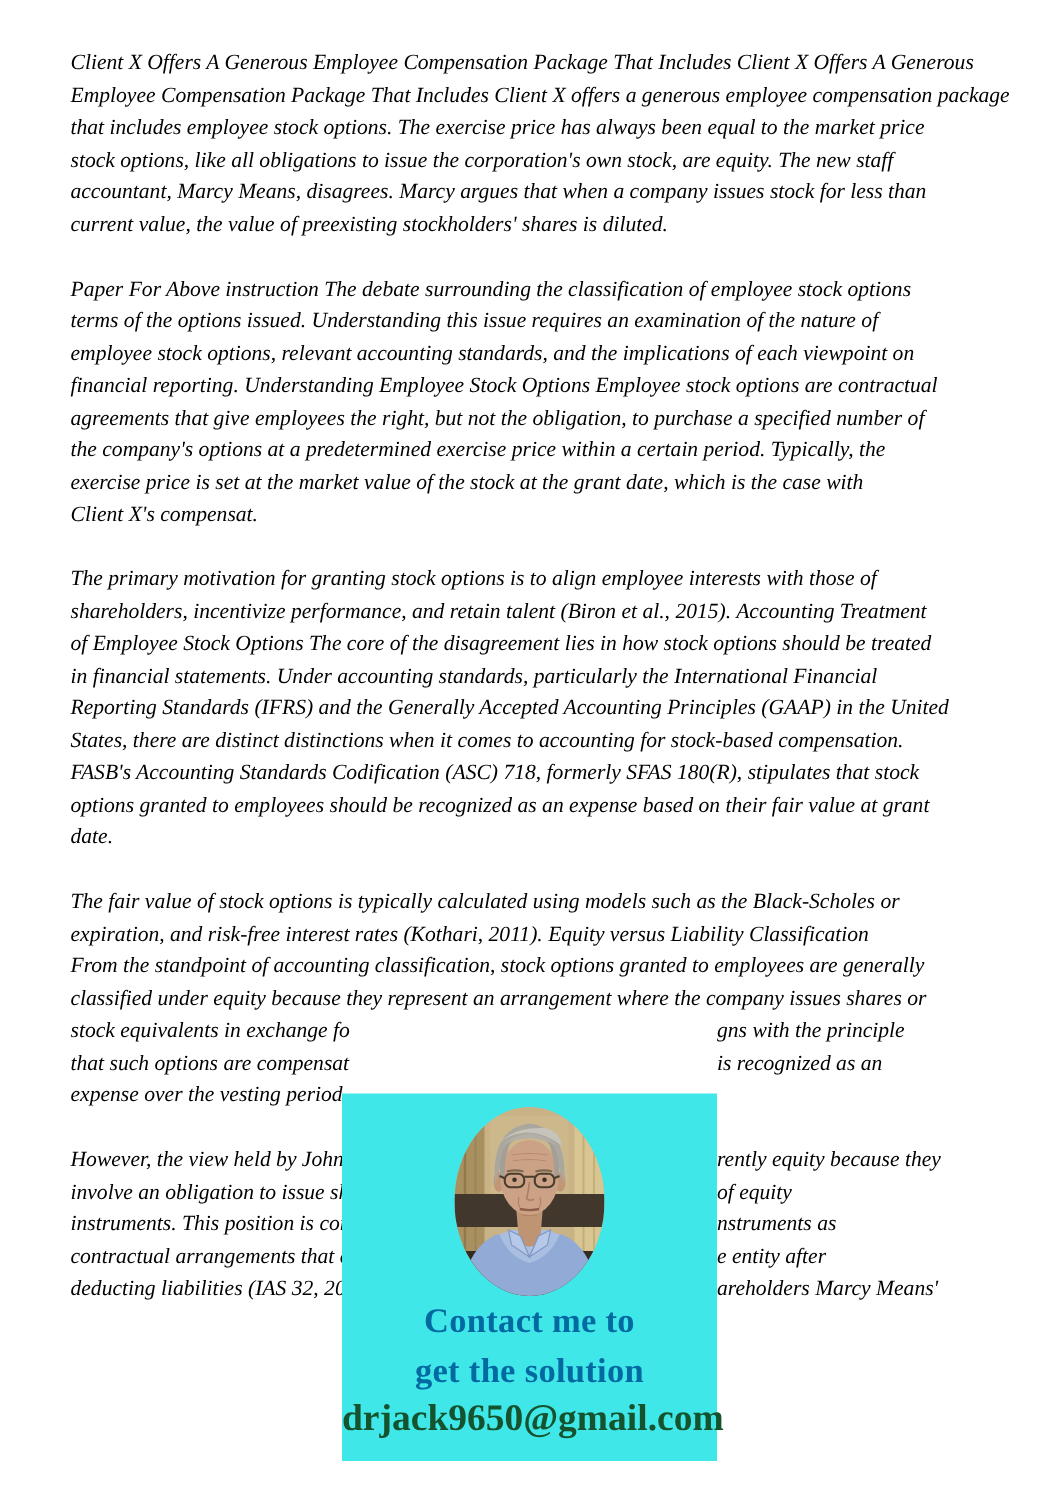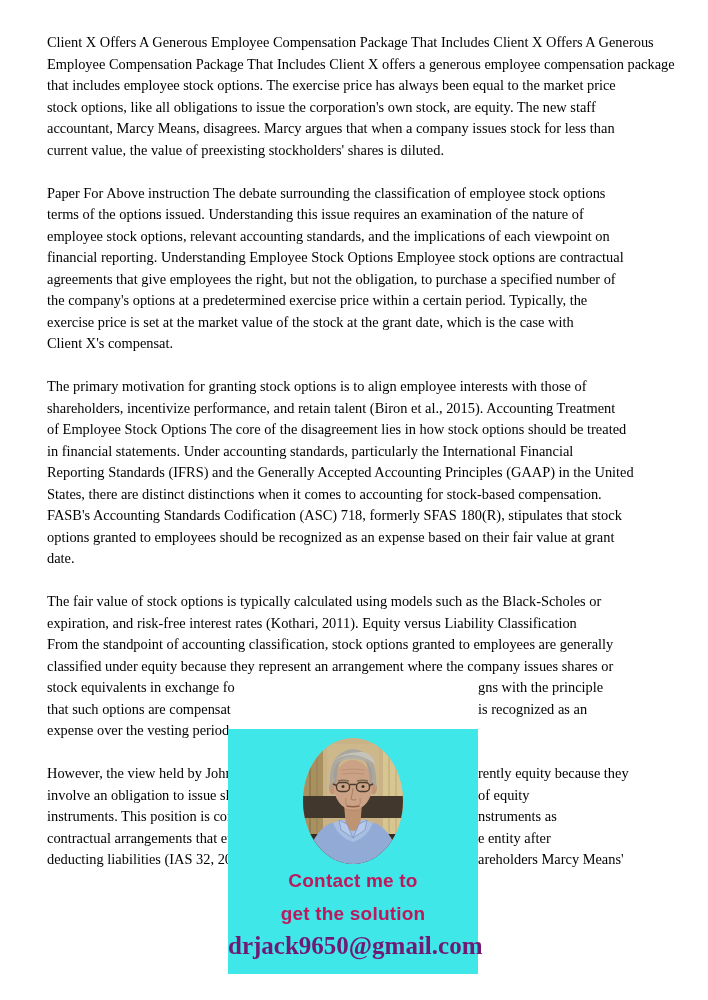--- a/index.html
+++ b/index.html
@@ -15,21 +15,21 @@
     overflow: hidden;
   }
   .doc-body {
     position: absolute;
     left: 47px; top: 32px;
     width: 630px;
     font-size: 14.4px;
     line-height: 21.5px;
     color: #000000;
   }
-  .paragraph { margin: 0 0 21.5px 0; }
+  .paragraph { margin: 0 0 21.5px 0; font-style: italic; }
   .line {
     position: relative;
     height: 21.5px;
     white-space: nowrap;
   }
   .rfrag {
     position: absolute;
     left: 431px; top: 0;
     white-space: nowrap;
   }
@@ -40,34 +40,34 @@
     background: #40e7e9;
     text-align: center;
     z-index: 10;
   }
   .ad-photo {
     width: 100px; height: 126px;
     margin: 9px auto 0 auto;
   }
   .ad-photo svg { display: block; width: 100px; height: 126px; }
   .ad-headline {
-    font-family: Liberation Sans, sans-serif;
+    font-family: Liberation Serif, serif;
     font-weight: bold;
-    font-size: 19px;
+    font-size: 23px;
     line-height: 32px;
-    color: #be185d;
+    color: #0369a1;
     margin-top: 1px;
     letter-spacing: 0.2px;
   }
   .ad-email {
     font-family: "Liberation Serif", serif;
     font-weight: bold;
     font-size: 25px;
     line-height: 30px;
-    color: #701a75;
+    color: #14532d;
     margin-top: 1px;
   }
 </style>
 </head>
 <body>
 
 <div class="page">
 
   <div class="doc-body">
       <div class="paragraph">

